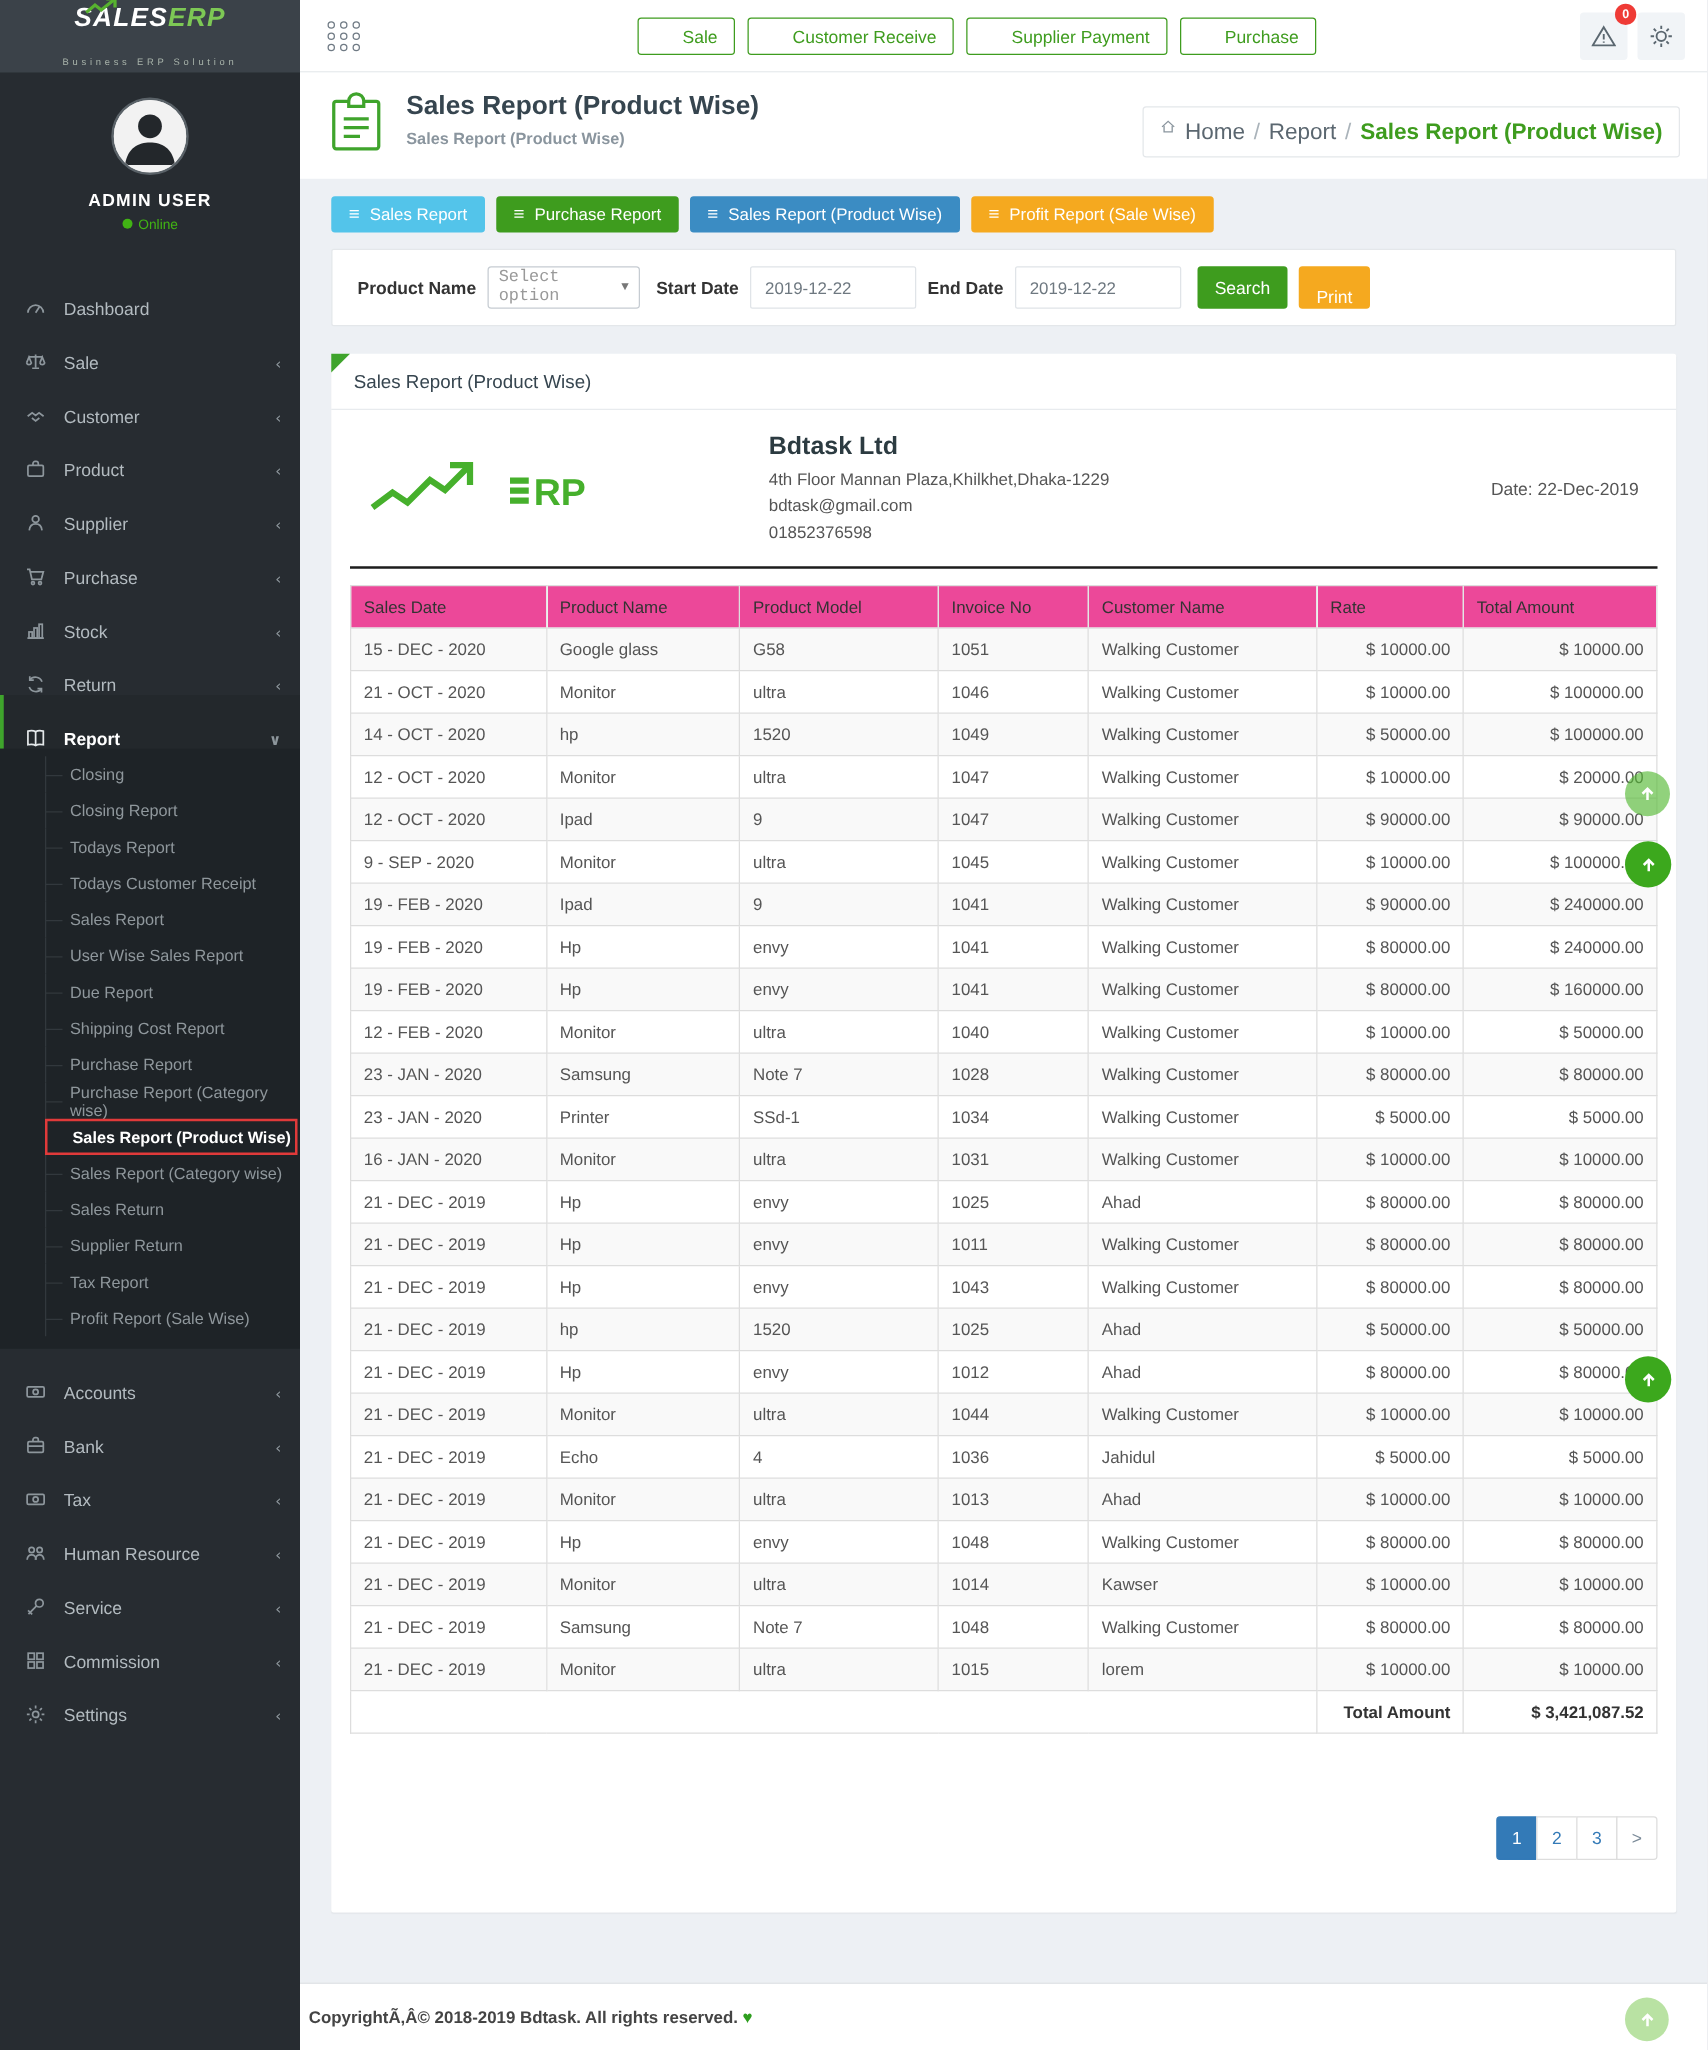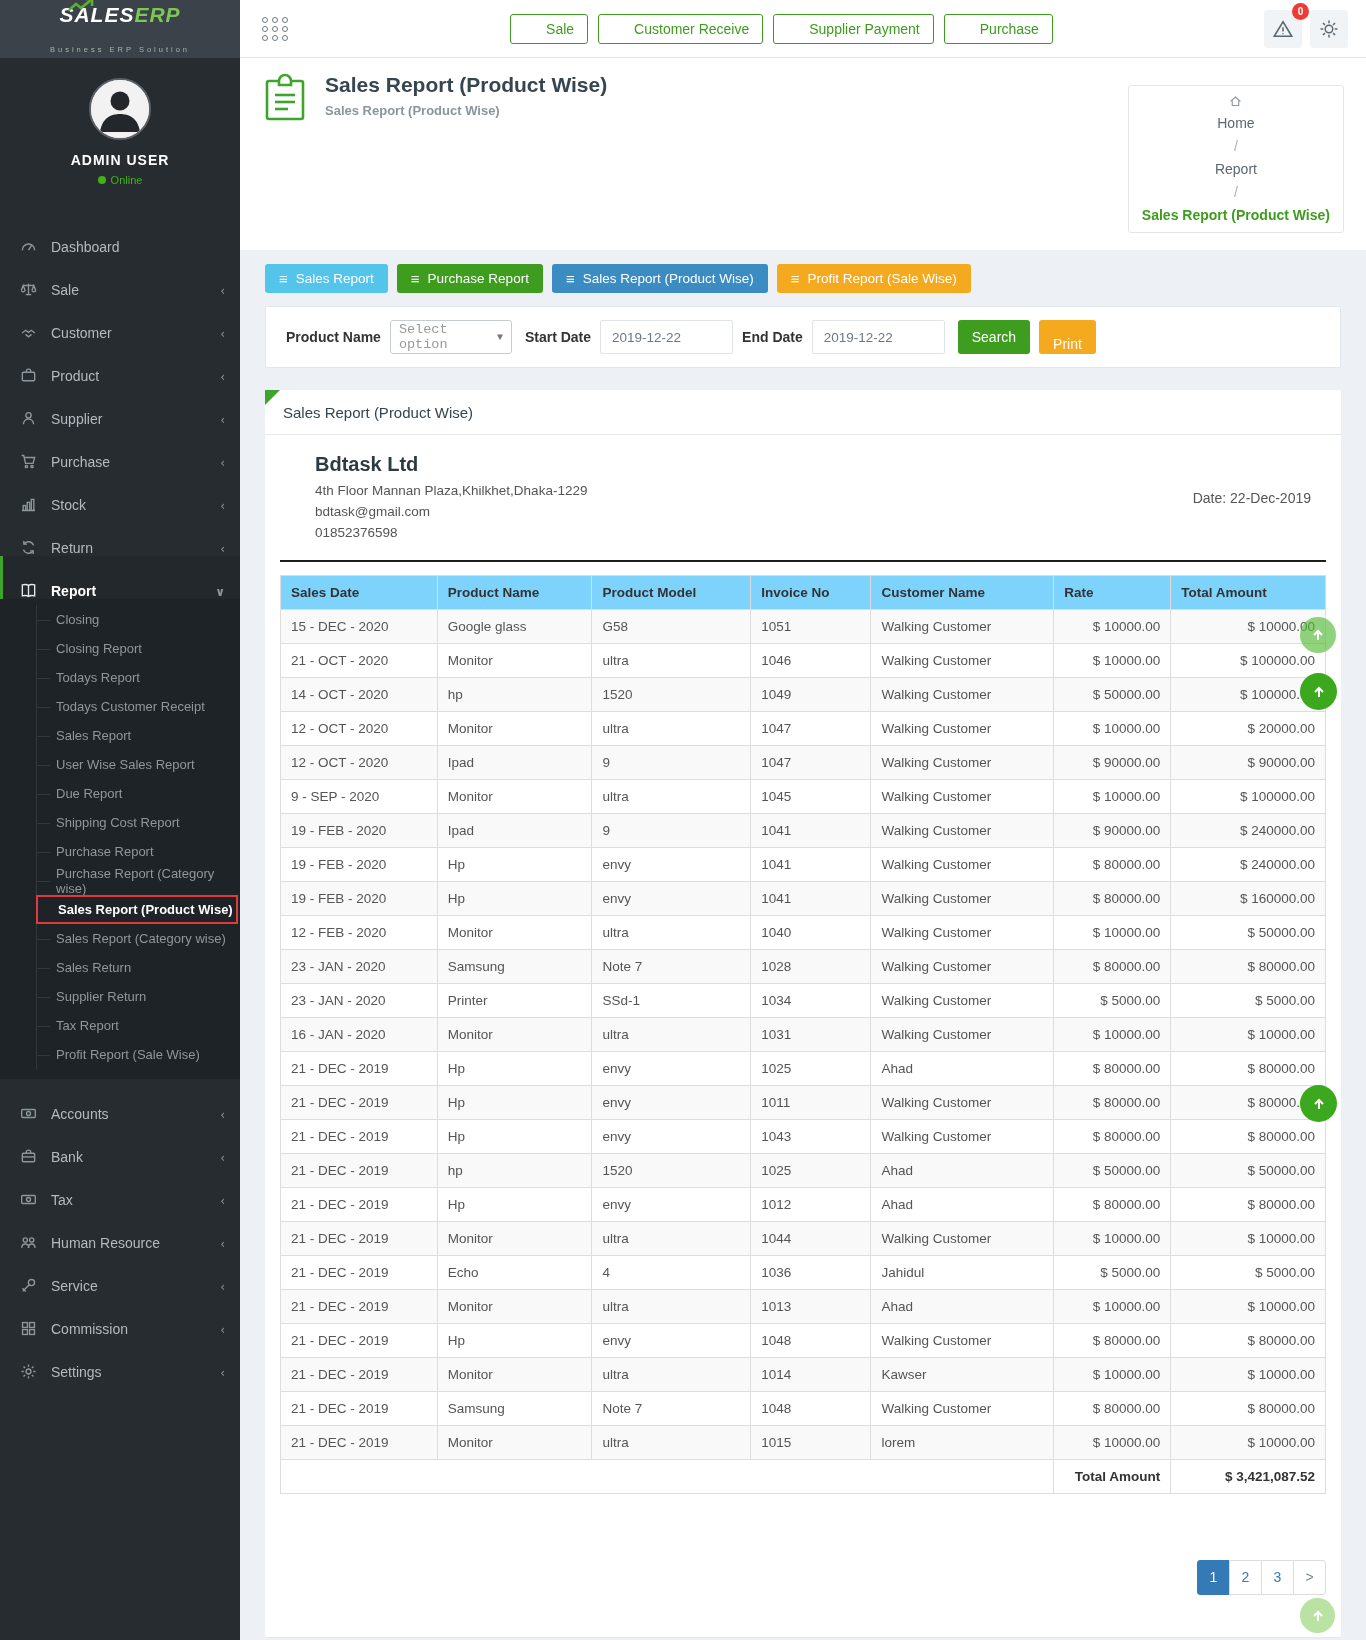--- a/index.html
+++ b/index.html
@@ -43,21 +43,21 @@
   .top-icons { display:flex; gap:8px; }
   .icon-box { position:relative; width:38px; height:38px; background:#f1f4f7; border-radius:3px; display:flex; align-items:center; justify-content:center; cursor:pointer; }
   .icon-box .mi { width:20px; height:20px; stroke:#5b6770; fill:none; stroke-width:1.2; }
   .badge { position:absolute; top:-7px; right:-7px; min-width:17px; height:17px; background:#ef3b36; color:#fff; font-size:10px; border-radius:50%; display:flex; align-items:center; justify-content:center; font-weight:bold; }
 
   .content-header { background:#fff; padding:15px 22px 17px; display:flex; align-items:flex-start; }
   .ph-icon { width:46px; height:50px; margin-right:17px; }
   .ph-titles { flex:1; }
   .page-title { font-size:21px; color:#36454f; font-weight:600; }
   .page-subtitle { font-size:13px; color:#8a959e; margin-top:6px; font-weight:600; }
-  .breadcrumb { display:flex; align-items:center; gap:7px; background:#fff; border:1px solid #e4e7ea; border-radius:3px; padding:9px 13px; font-size:14px; color:#5b6770; margin-top:12px;flex-direction:column; }
+  .breadcrumb { display:flex; gap:7px; background:#fff; border:1px solid #e4e7ea; border-radius:3px; padding:9px 13px; font-size:18px; color:#5b6770; margin-top:12px; }
   .breadcrumb .mi { width:13px; height:13px; stroke:#8a959e; fill:none; stroke-width:1.3; }
   .crumb { cursor:pointer; }
   .crumb-sep { color:#aab3ba; }
   .crumb.current { color:#3e9c1e; font-weight:bold; cursor:default; }
 
   .content { padding:14px 25px 0; flex:1; }
   .tabs { display:flex; gap:9px; }
   .tab { display:flex; align-items:center; gap:8px; color:#fff; font-size:13.5px; border:none; border-radius:3px; padding:7px 14px; cursor:pointer; font-family:inherit; }
   .tab .bars { font-size:15px; line-height:1; }
 
@@ -77,21 +77,21 @@
   .company-row { display:flex; align-items:center; padding:18px 15px 16px 25px; margin:0 0 0 0; border-bottom:2px solid #1d1d1d; margin-left:15px; margin-right:15px; padding-left:10px; padding-right:0; }
   .company-logo { width:300px; flex-shrink:0; }
   .company-info { flex:1; padding-left:25px; }
   .company-name { font-size:20px; font-weight:bold; color:#2c3b41; margin-bottom:5px; }
   .company-line { font-size:13.5px; color:#555; line-height:1.55; }
   .report-date { font-size:14px; color:#555; padding-right:15px; white-space:nowrap; }
 
   .table-wrap { padding:13px 15px 0; }
   table.report { width:100%; border-collapse:collapse; table-layout:fixed; }
   .report th, .report td { border:1px solid #ddd; padding:9px 10px; font-size:13.5px; text-align:left; overflow:hidden; white-space:nowrap; }
-  .report th { color:#333; font-weight:bold; background:#7dd3fc;margin-left:28px; }
+  .report th { color:#333; font-weight:normal; background:#ec4899;margin-left:28px; }
   .report td { color:#555; }
   .report tbody tr:nth-child(odd) td { background:#f9f9f9; }
   .report td.num, .report th.num-h { text-align:right; }
   .report td.total-label { text-align:right; font-weight:bold; color:#333; background:#fff !important; }
   .report td.total-value { text-align:right; font-weight:bold; color:#333; background:#fff !important; }
   .report td.blank { background:#fff !important; }
 
   .pagination { display:flex; justify-content:flex-end; margin:66px 15px 0; }
   .page-btn { min-width:33px; height:35px; border:1px solid #ddd; background:#fff; color:#337ab7; font-size:14px; display:flex; align-items:center; justify-content:center; cursor:pointer; margin-left:-1px; font-family:inherit; }
   .page-btn:first-child { border-radius:3px 0 0 3px; margin-left:0; }
@@ -409,20 +409,32 @@
         <input class="f-input end" value="2019-12-22" style="">
         <button class="btn-search">Search</button>
         <button class="btn-print">Print</button>
       </div>
 
       <div class="report-panel">
         <div class="corner"></div>
         <div class="panel-title">Sales Report (Product Wise)</div>
 
         <div class="company-row">
+          <div class="company-logo">
+            <svg width="195" height="58" viewBox="0 0 195 58">
+              <polyline points="8,46 24,34 36,42 54,24 66,32 84,14" stroke="#46b02c" stroke-width="5" fill="none"></polyline>
+              <polyline points="70,12 86,12 86,28" stroke="#46b02c" stroke-width="5" fill="none"></polyline>
+              <g fill="#46b02c">
+                <rect x="118" y="22" width="15" height="5"></rect>
+                  <rect x="118" y="30" width="15" height="5"></rect>
+                  <rect x="118" y="38" width="15" height="5"></rect>
+                <text x="137" y="44" font-size="30" font-weight="bold" font-family="Liberation Sans, sans-serif">RP</text>
+              </g>
+            </svg>
+          </div>
           <div class="company-info">
             <div class="company-name">Bdtask Ltd</div>
             <div class="company-line">4th Floor Mannan Plaza,Khilkhet,Dhaka-1229</div>
             <div class="company-line">bdtask@gmail.com</div>
             <div class="company-line">01852376598</div>
           </div>
           <div class="report-date">Date: 22-Dec-2019</div>
         </div>
 
         <div class="table-wrap">

